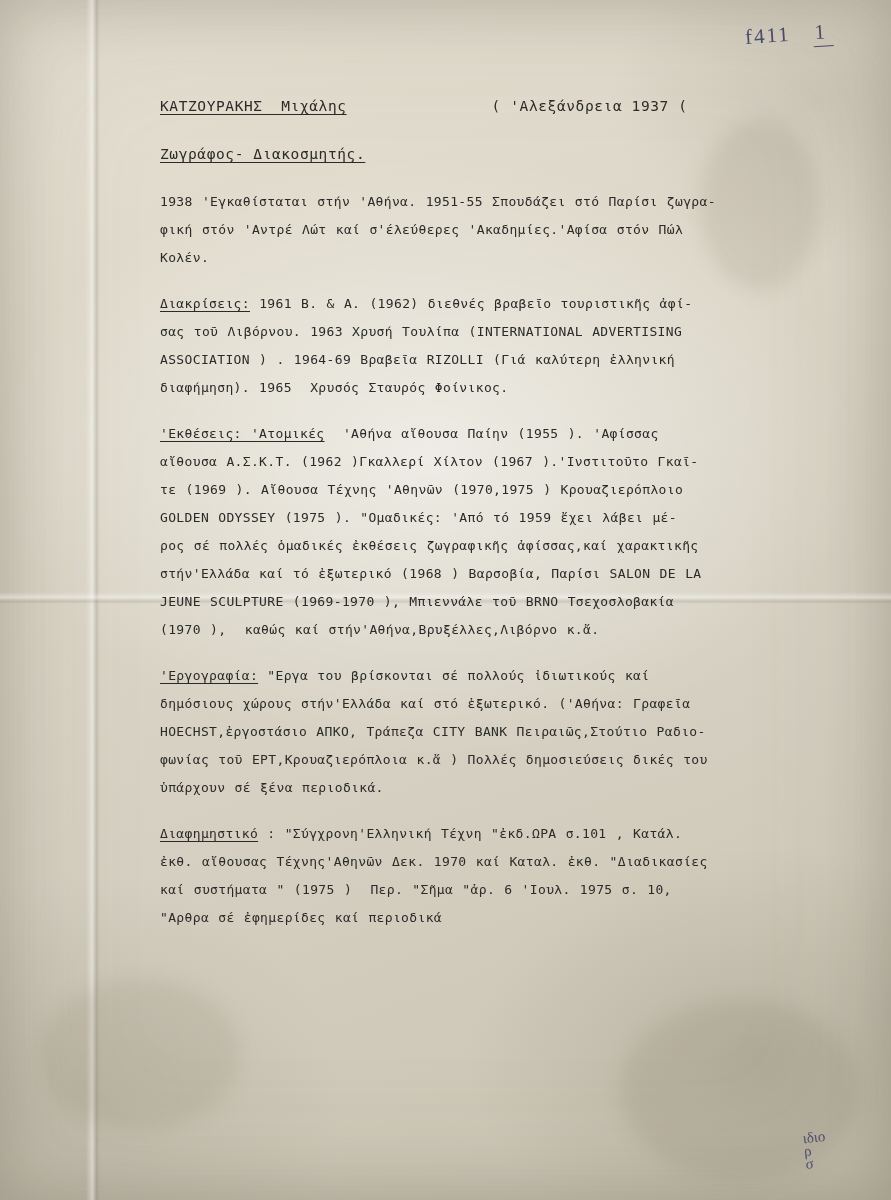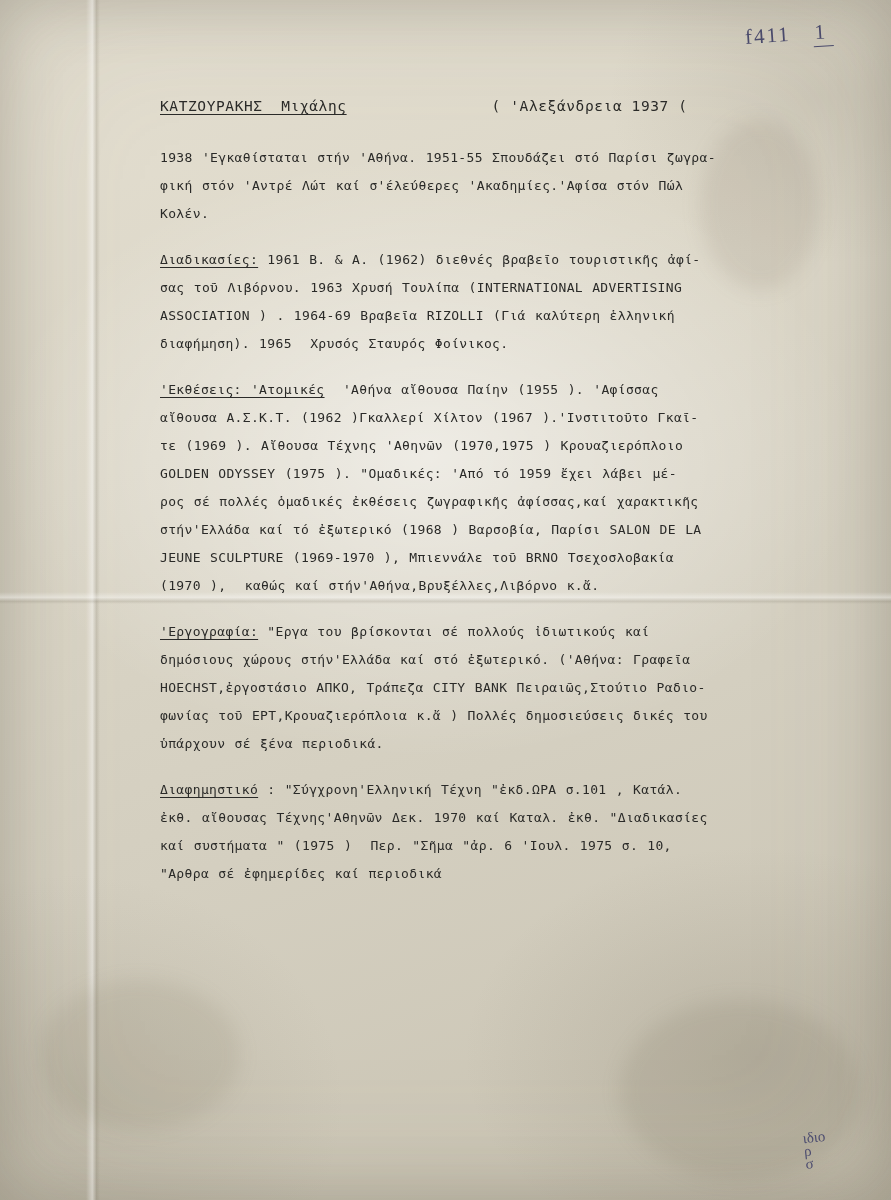--- a/index.html
+++ b/index.html
@@ -142,27 +142,30 @@
     <span>f411</span><span class="num">1</span>
   </div>
 
   <div class="doc-body">
 
     <div class="hdr-row">
       <span class="name">ΚΑΤΖΟΥΡΑΚΗΣ  Μιχάλης</span>
       <span class="place">( 'Αλεξάνδρεια 1937 (</span>
     </div>
 
+    <div>
+      <span class="subtitle">Ζωγράφος- Διακοσμητής.</span>
+    </div>
 
     <p class="para"><span>1938 'Εγκαθίσταται στήν 'Αθήνα. 1951-55 Σπουδάζει στό Παρίσι ζωγρα-
 φική στόν 'Αντρέ Λώτ καί σ'έλεύθερες 'Ακαδημίες.'Αφίσα στόν Πώλ
 Κολέν.</span></p>
 
 
-    <p class="para"><span class="lead">Διαδικασίες:</span><span> 1961 B. &amp; A. (1962) διεθνές βραβεῖο τουριστικῆς ἀφί-
+    <p class="para"><span class="lead">Διακρίσεις:</span><span> 1961 B. &amp; A. (1962) διεθνές βραβεῖο τουριστικῆς ἀφί-
 σας τοῦ Λιβόρνου. 1963 Χρυσή Τουλίπα (INTERNATIONAL ADVERTISING
 ASSOCIATION ) . 1964-69 Βραβεῖα RIZOLLI (Γιά καλύτερη ἑλληνική
 διαφήμηση). 1965  Χρυσός Σταυρός Φοίνικος.</span></p>
 
     <p class="para"><span class="lead">'Εκθέσεις: 'Ατομικές</span><span>  'Αθήνα αἴθουσα Παίην (1955 ). 'Αφίσσας
 αἴθουσα Α.Σ.Κ.Τ. (1962 )Γκαλλερί Χίλτον (1967 ).'Ινστιτοῦτο Γκαῖ-
 τε (1969 ). Αἴθουσα Τέχνης 'Αθηνῶν (1970,1975 ) Κρουαζιερόπλοιο
 GOLDEN ODYSSEY (1975 ). "Ομαδικές: 'Από τό 1959 ἔχει λάβει μέ-
 ρος σέ πολλές ὁμαδικές ἐκθέσεις ζωγραφικῆς ἀφίσσας,καί χαρακτικῆς
 στήν'Ελλάδα καί τό ἐξωτερικό (1968 ) Βαρσοβία, Παρίσι SALON DE LA

